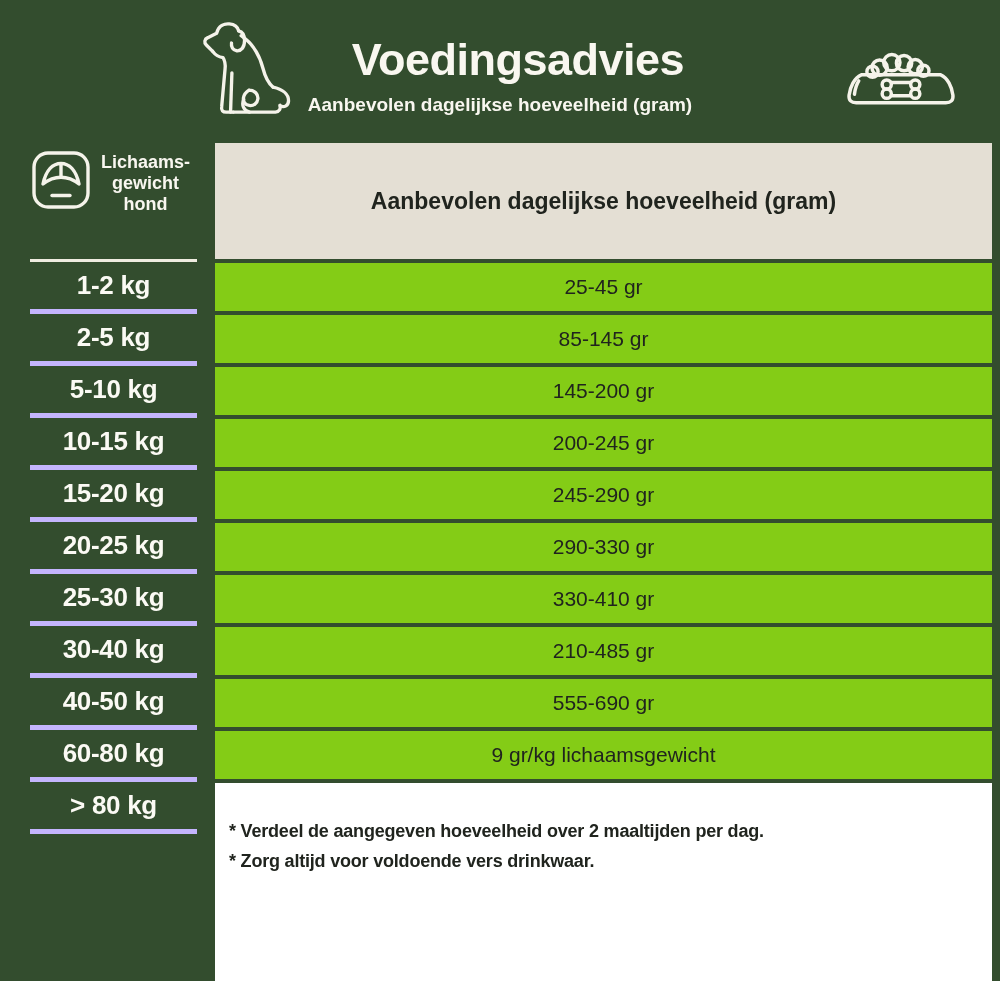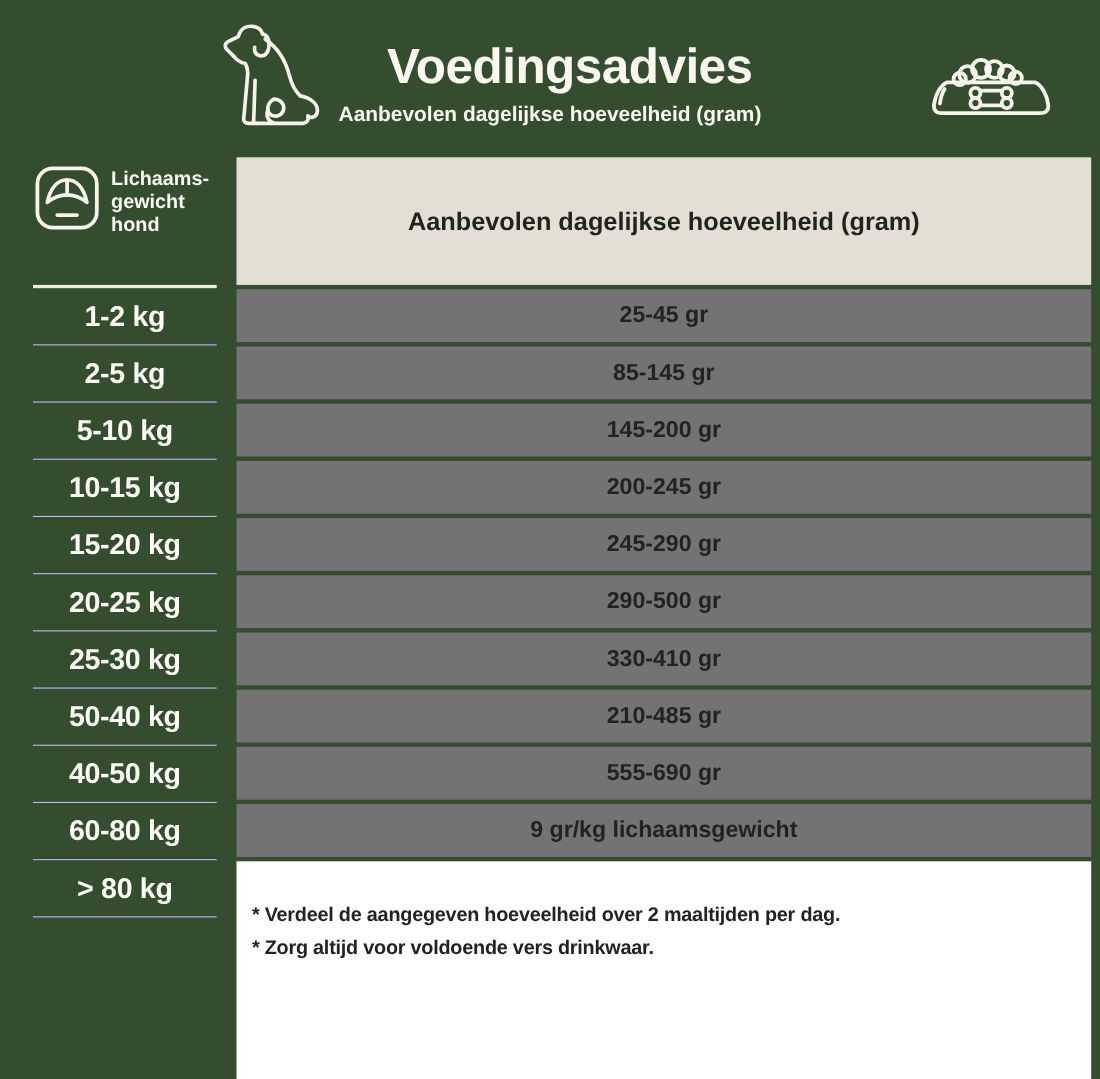--- a/index.html
+++ b/index.html
@@ -33,49 +33,50 @@
 
   
   .weight-header {
     position: absolute; left: 31px; top: 150px;
     display: flex; gap: 10px; align-items: flex-start;
   }
   .scale-icon { width: 60px; height: 60px; flex: 0 0 auto; }
   .weight-header-label {
     font-size: 18px; line-height: 21px; font-weight: bold; color: #f9f7f0;
     padding-top: 2px;
+    text-align: center;
   }
   .weight-header-label span { display: block; }
 
   .weight-cells {
     position: absolute; left: 30px; top: 259px; width: 167px;
     border-top: 3px solid #efece0;
   }
   .weight-cell {
     height: 52px; box-sizing: border-box;
-    border-bottom: 1px solid #c4b5fd;
+    border-bottom: 5px solid #c4b5fd;
     display: flex; align-items: center; justify-content: center;
     font-size: 26px; font-weight: bold; color: #fbfaf4;
     letter-spacing: -0.3px;
   }
 
   
   .amount-col {
     position: absolute; left: 215px; top: 143px; width: 777px; bottom: 0;
     display: flex; flex-direction: column;
   }
   .amount-header {
     height: 116px; background: #e4dfd4;
     display: flex; align-items: center; justify-content: center;
     font-size: 23px; font-weight: bold; color: #20241e;
   }
   .amount-cell {
-    height: 48px; margin-top: 4px; background: #737373;
+    height: 48px; margin-top: 4px; background: #84cc16;
     display: flex; align-items: center; justify-content: center;
-    font-size: 21px; font-weight: bold; color: #20241e;
+    font-size: 21px; font-weight: normal; color: #20241e;
   }
   .footnotes {
     margin-top: 4px; background: #ffffff; flex: 1;
     padding: 38px 16px 0 14px; box-sizing: border-box;
   }
   .footnotes p {
     margin: 0 0 9px 0;
     font-size: 18px; font-weight: bold; color: #20241e;
     letter-spacing: -0.2px;
   }
@@ -139,34 +140,34 @@
   </div>
 
   <div class="weight-cells">
     <div class="weight-cell">1-2 kg</div>
     <div class="weight-cell">2-5 kg</div>
     <div class="weight-cell">5-10 kg</div>
     <div class="weight-cell">10-15 kg</div>
     <div class="weight-cell">15-20 kg</div>
     <div class="weight-cell">20-25 kg</div>
     <div class="weight-cell">25-30 kg</div>
-    <div class="weight-cell">50-40 kg</div>
+    <div class="weight-cell">30-40 kg</div>
     <div class="weight-cell">40-50 kg</div>
     <div class="weight-cell">60-80 kg</div>
     <div class="weight-cell">&gt; 80 kg</div>
   </div>
 
   <div class="amount-col">
     <div class="amount-header">Aanbevolen dagelijkse hoeveelheid (gram)</div>
     <div class="amount-cell">25-45 gr</div>
     <div class="amount-cell">85-145 gr</div>
     <div class="amount-cell">145-200 gr</div>
     <div class="amount-cell">200-245 gr</div>
     <div class="amount-cell">245-290 gr</div>
-    <div class="amount-cell">290-500 gr</div>
+    <div class="amount-cell">290-330 gr</div>
     <div class="amount-cell">330-410 gr</div>
     <div class="amount-cell">210-485 gr</div>
     <div class="amount-cell">555-690 gr</div>
     <div class="amount-cell">9 gr/kg lichaamsgewicht</div>
     <div class="footnotes">
       <p>* Verdeel de aangegeven hoeveelheid over 2 maaltijden per dag.</p>
       <p>* Zorg altijd voor voldoende vers drinkwaar.</p>
     </div>
   </div>
 

